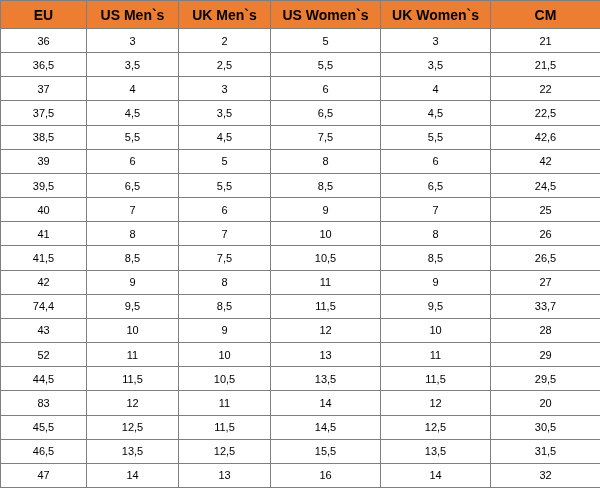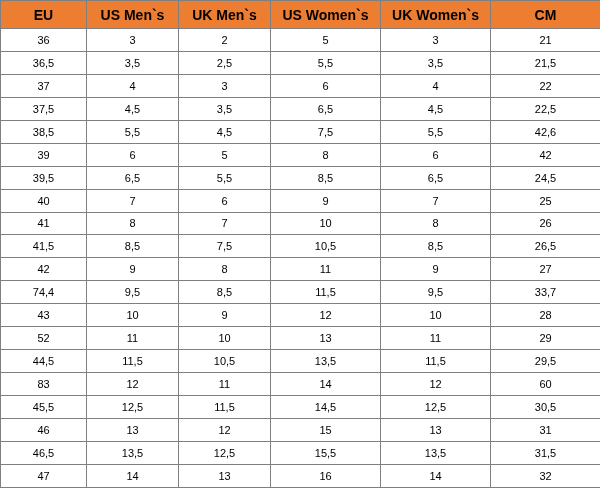--- a/index.html
+++ b/index.html
@@ -191,37 +191,29 @@
         <td>13,5</td>
         <td>11,5</td>
         <td>29,5</td>
       </tr>
       <tr>
         <td>83</td>
         <td>12</td>
         <td>11</td>
         <td>14</td>
         <td>12</td>
-        <td>60</td>
+        <td>20</td>
       </tr>
       <tr>
         <td>45,5</td>
         <td>12,5</td>
         <td>11,5</td>
         <td>14,5</td>
         <td>12,5</td>
         <td>30,5</td>
-      </tr>
-      <tr>
-        <td>46</td>
-        <td>13</td>
-        <td>12</td>
-        <td>15</td>
-        <td>13</td>
-        <td>31</td>
       </tr>
       <tr>
         <td>46,5</td>
         <td>13,5</td>
         <td>12,5</td>
         <td>15,5</td>
         <td>13,5</td>
         <td>31,5</td>
       </tr>
       <tr>

